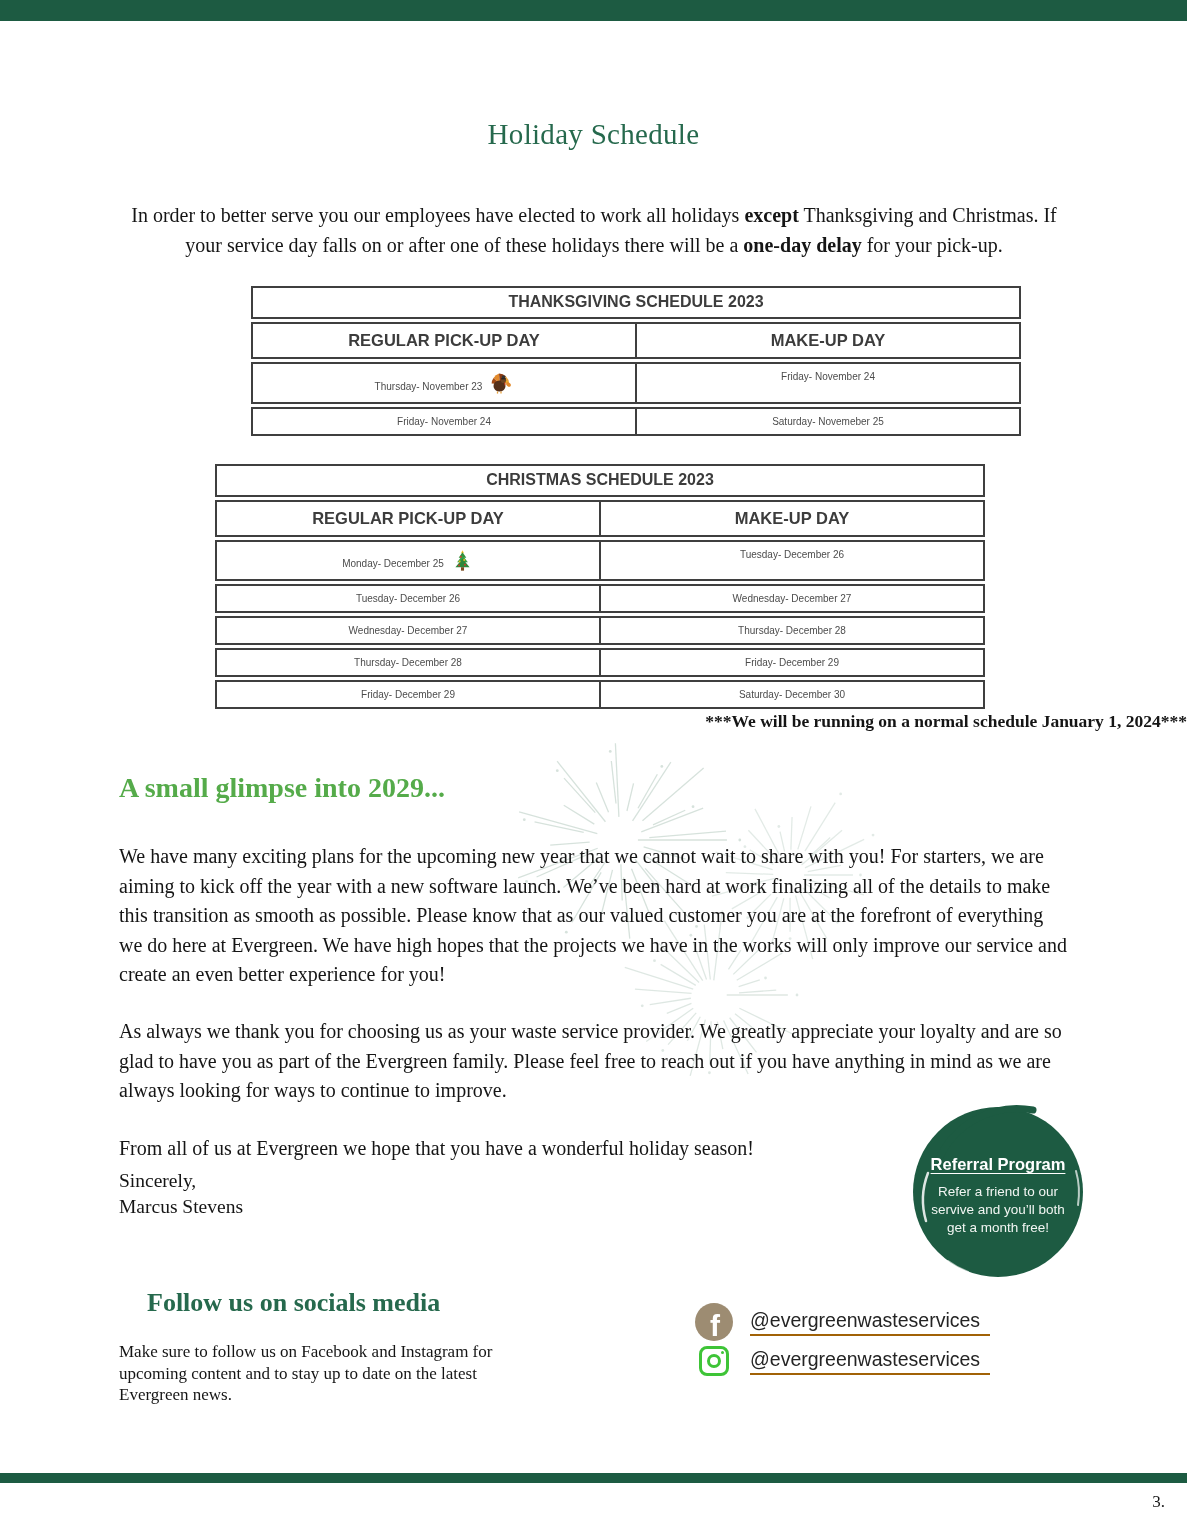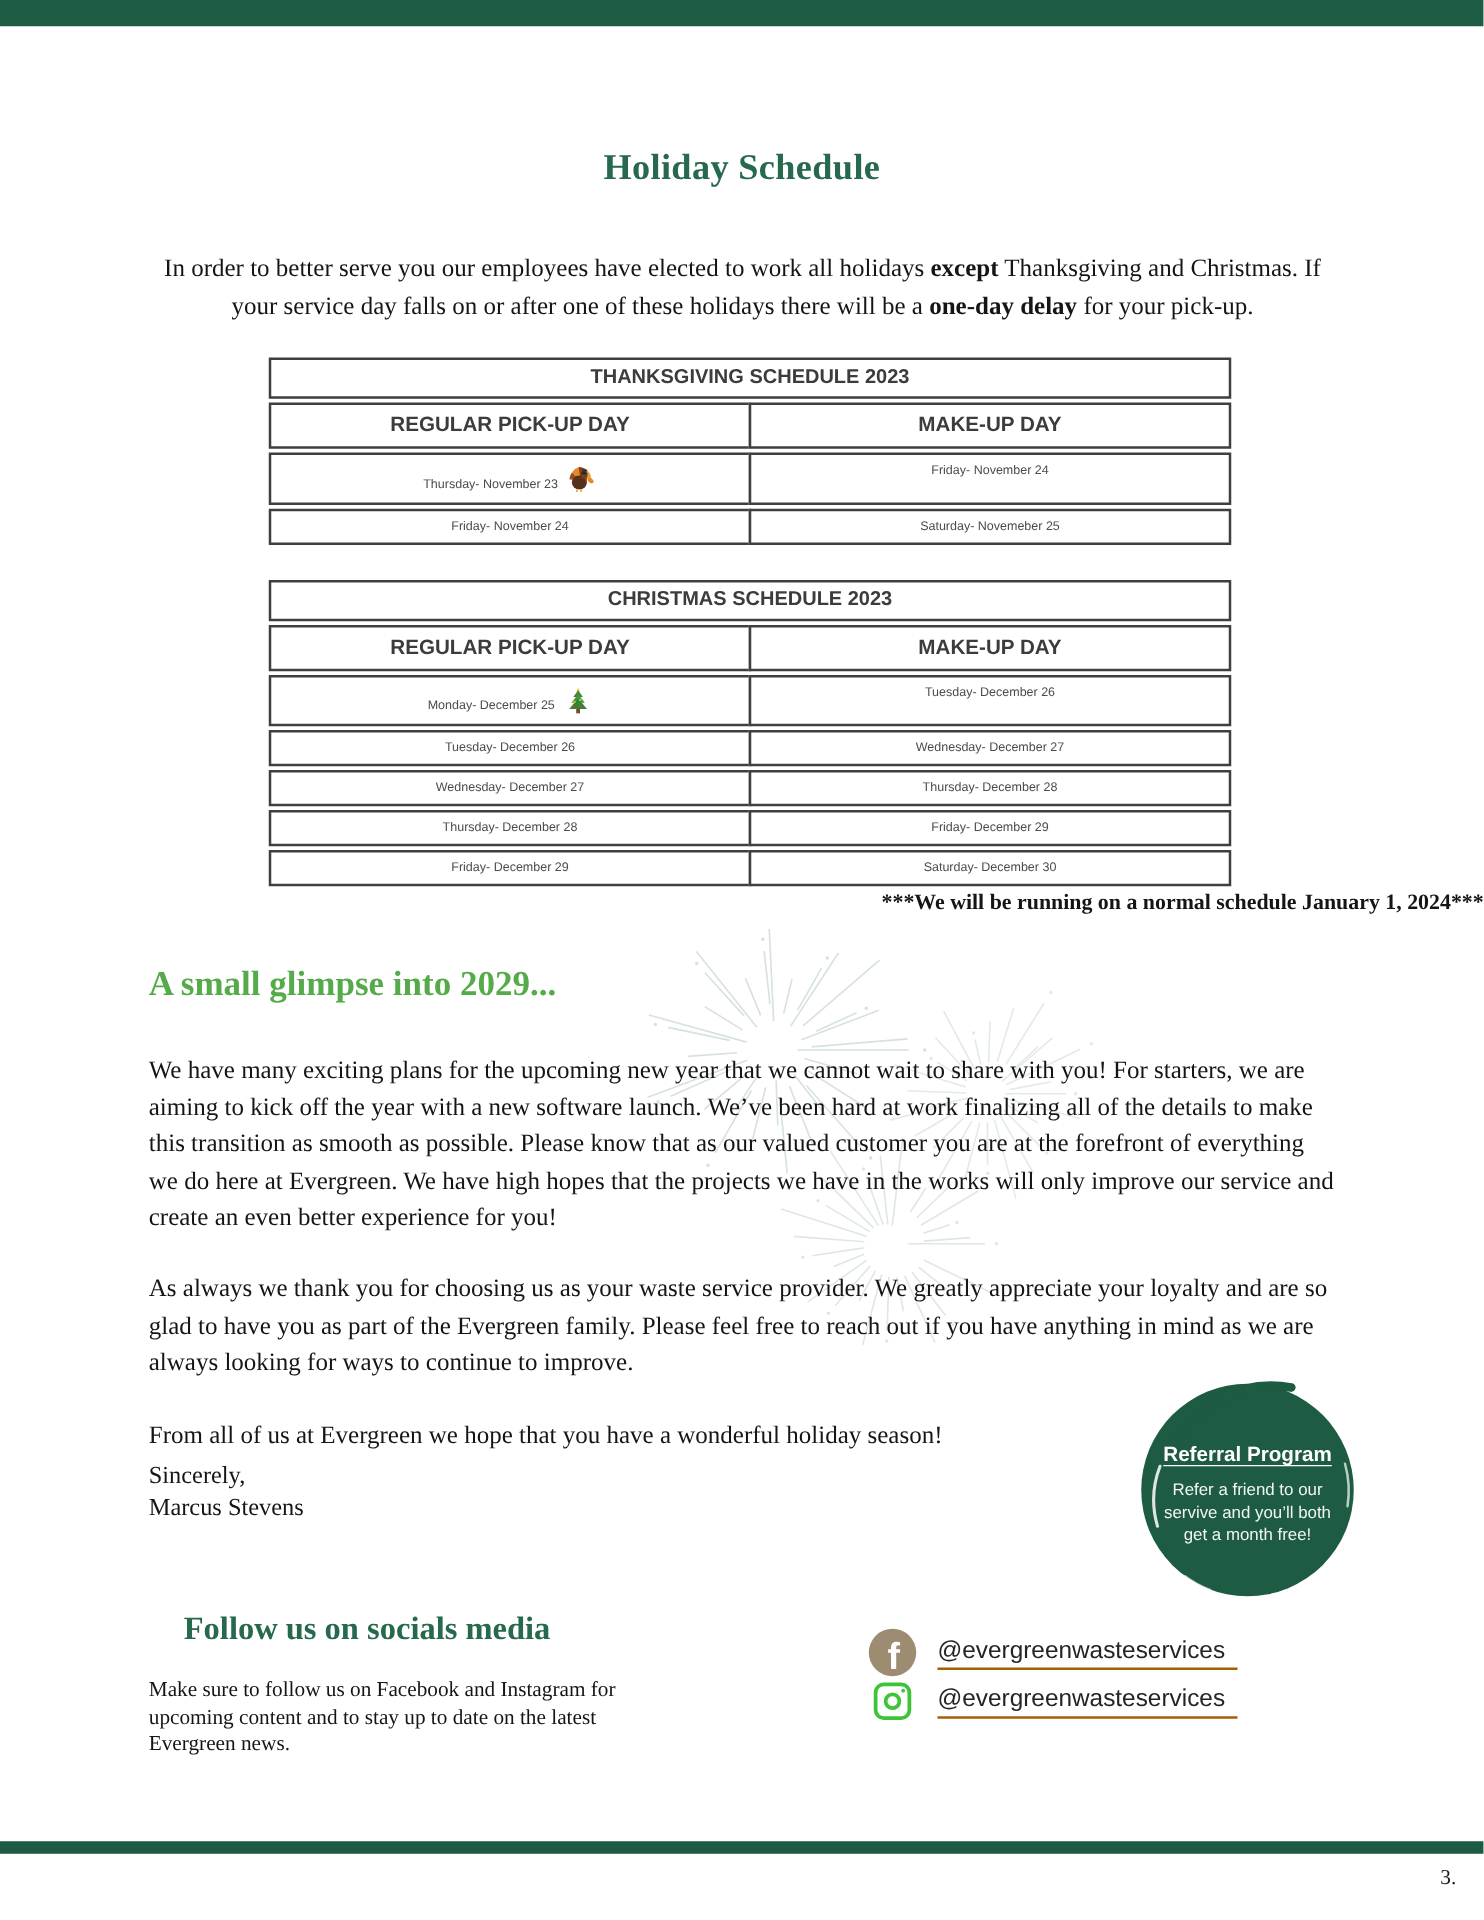--- a/index.html
+++ b/index.html
@@ -14,28 +14,28 @@
   }
   html,body{margin:0;padding:0;background:#ffffff;}
   .page{position:relative;width:1187px;height:1536px;background:#ffffff;overflow:hidden;
         font-family:"Liberation Serif",serif;color:#151515;}
   .bar{position:absolute;left:0;width:1187px;background:var(--dark-green);}
   .bar.top{top:0;height:21px;}
   .bar.bottom{top:1473px;height:10px;}
   .page-number{position:absolute;right:22px;top:1492px;font-size:17px;color:#1a1a1a;}
 
   .doc-title{position:absolute;left:0;top:118px;width:1187px;text-align:center;
-             font-size:29px;font-weight:bold;color:var(--heading-green);letter-spacing:.3px;}
+             font-size:29px;font-weight:normal;color:var(--heading-green);letter-spacing:.3px;}
   .intro{position:absolute;left:118px;top:180px;width:952px;text-align:center;
          font-size:20px;line-height:30px;}
 
   
   .sched{position:absolute;left:215px;width:770px;z-index:2;
          font-family:"Liberation Sans",sans-serif;color:var(--table-text);}
-  .sched.t1{top:286px;}
+  .sched.t1{top:286px;margin-left:36px;}
   .sched.t2{top:464px;}
   .t-title{border:2px solid var(--table-border);text-align:center;font-weight:bold;
            color:#3c3c3c;font-size:16px;padding:5px 0 6px;background:#fff;}
   .t-row{display:flex;margin-top:3px;}
   .t-cell{flex:1;border:2px solid var(--table-border);text-align:center;
           font-size:10px;padding:7px 4px;background:#fff;}
   .t-cell + .t-cell{margin-left:-2px;}
   .t-head{font-weight:bold;font-size:16.5px;color:#3c3c3c;}
   .cell-icon{display:inline-block;vertical-align:-5px;margin-left:7px;line-height:0;}
 

